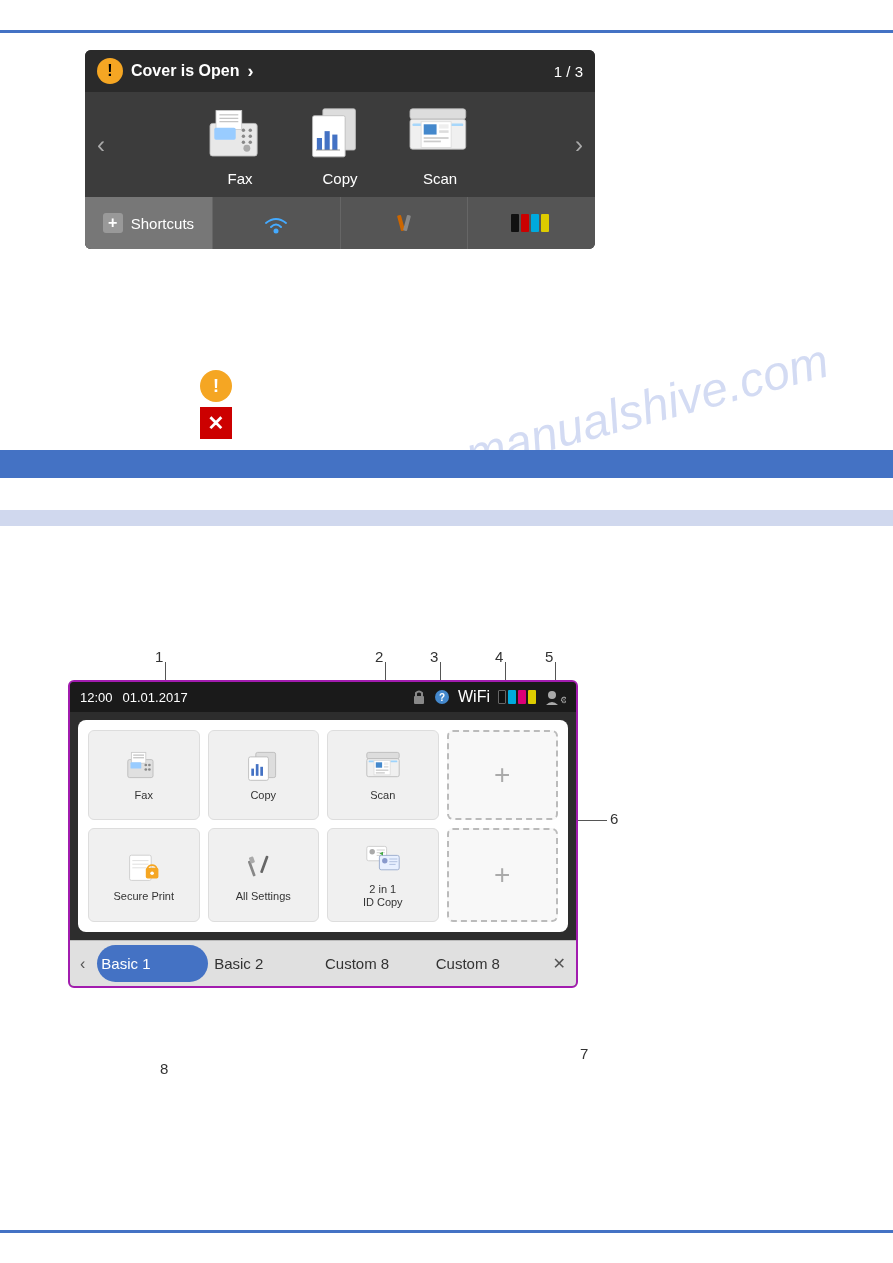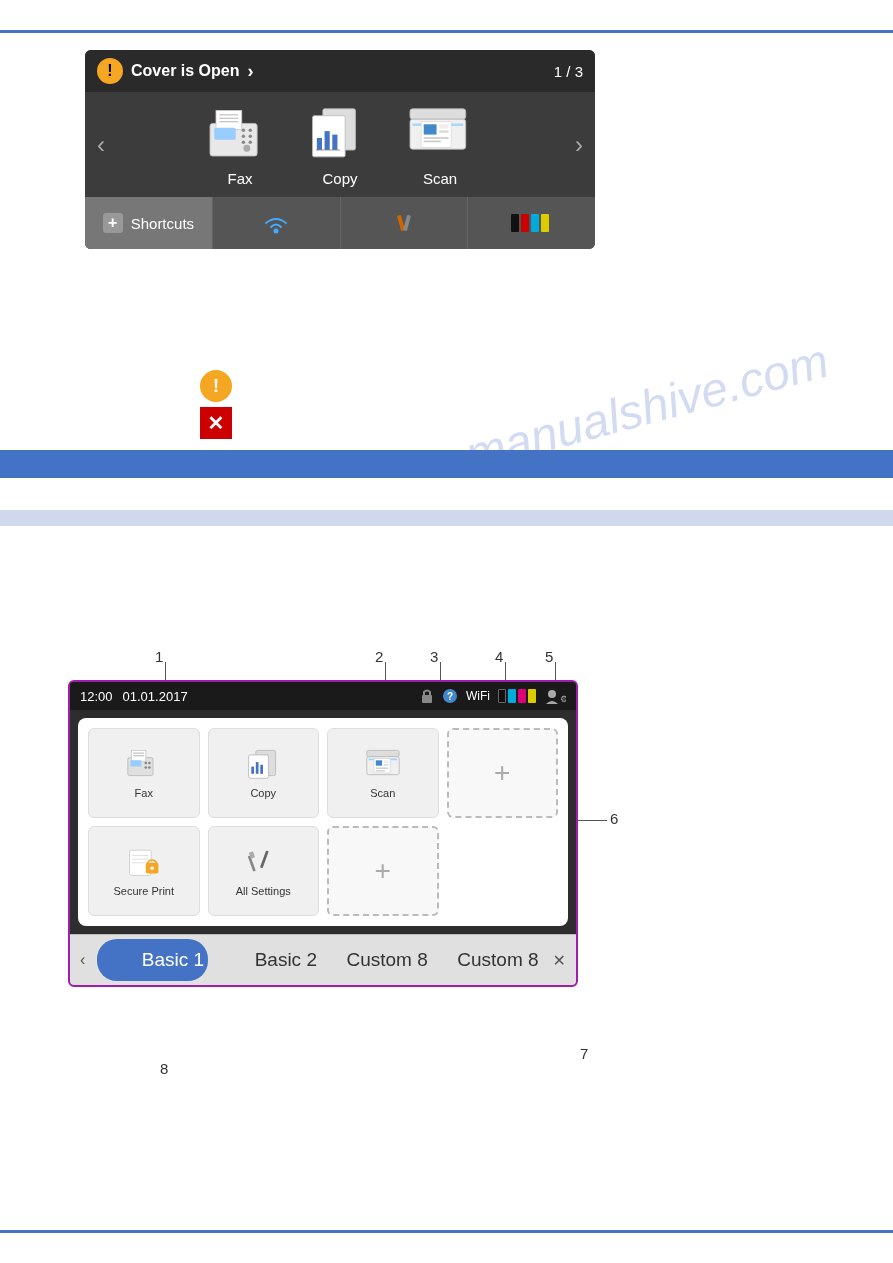--- a/index.html
+++ b/index.html
@@ -256,21 +256,21 @@
       align-items: center;
     }
 
     .status-right {
       display: flex;
       gap: 8px;
       align-items: center;
     }
 
     .wifi-label {
-      font-size: 12px;
+      font-size: 16px;
       color: #fff;
     }
 
     .ink-indicator {
       display: flex;
       gap: 2px;
     }
 
     .ink-bar {
       width: 8px;
@@ -336,23 +336,23 @@
 
     .tab-nav-arrow {
       padding: 8px 10px;
       cursor: pointer;
       color: #555;
       font-size: 16px;
     }
 
     .tab-item {
       flex: 1;
-      text-align: right;
+      text-align: left;
       padding: 10px 4px;
-      font-size: 19px;
+      font-size: 15px;
       cursor: pointer;
       color: #333;
     }
 
     .tab-item.active {
       background: #4472c4;
       color: #fff;
       border-radius: 20px;
       margin: 4px 2px;
     }
@@ -626,20 +626,39 @@
 
           <rect x="6" y="12" width="3" height="18" rx="1" fill="#888" transform="rotate(-20 7 21)"></rect>
 
           <rect x="20" y="6" width="3" height="20" rx="1" fill="#666" transform="rotate(20 21 16)"></rect>
 
           <rect x="5" y="8" width="5" height="7" rx="1" fill="#aaa" transform="rotate(-20 7 11)"></rect>
         </svg>
         <span class="home-item-label">All Settings</span>
       </div>
 
+      <div class="home-item">
+        <svg class="home-icon" viewBox="0 0 40 36">
+
+          <rect x="2" y="4" width="22" height="16" rx="2" fill="#fff" stroke="#ccc" stroke-width="1"></rect>
+          <circle cx="8" cy="10" r="3" fill="#aaa"></circle>
+          <line x1="13" y1="8" x2="22" y2="8" stroke="#ccc" stroke-width="1"></line>
+          <line x1="13" y1="11" x2="22" y2="11" stroke="#ccc" stroke-width="1"></line>
+          <line x1="13" y1="14" x2="20" y2="14" stroke="#ccc" stroke-width="1"></line>
+
+          <rect x="16" y="14" width="22" height="16" rx="2" fill="#e8f0ff" stroke="#99aacc" stroke-width="1"></rect>
+          <circle cx="22" cy="20" r="3" fill="#8899cc"></circle>
+          <line x1="27" y1="18" x2="36" y2="18" stroke="#aabbdd" stroke-width="1"></line>
+          <line x1="27" y1="21" x2="36" y2="21" stroke="#aabbdd" stroke-width="1"></line>
+          <line x1="27" y1="24" x2="34" y2="24" stroke="#aabbdd" stroke-width="1"></line>
+
+          <polygon points="16,12 20,10 20,14" fill="#44aa44"></polygon>
+        </svg>
+        <span class="home-item-label">2 in 1<br>ID Copy</span>
+      </div>
 
       <div class="home-item add-btn">
         <span class="add-btn-icon">+</span>
       </div>
 
     </div>
 
     <div class="tab-bar">
       <div class="tab-nav-arrow">‹</div>
       <div class="tab-item active">

